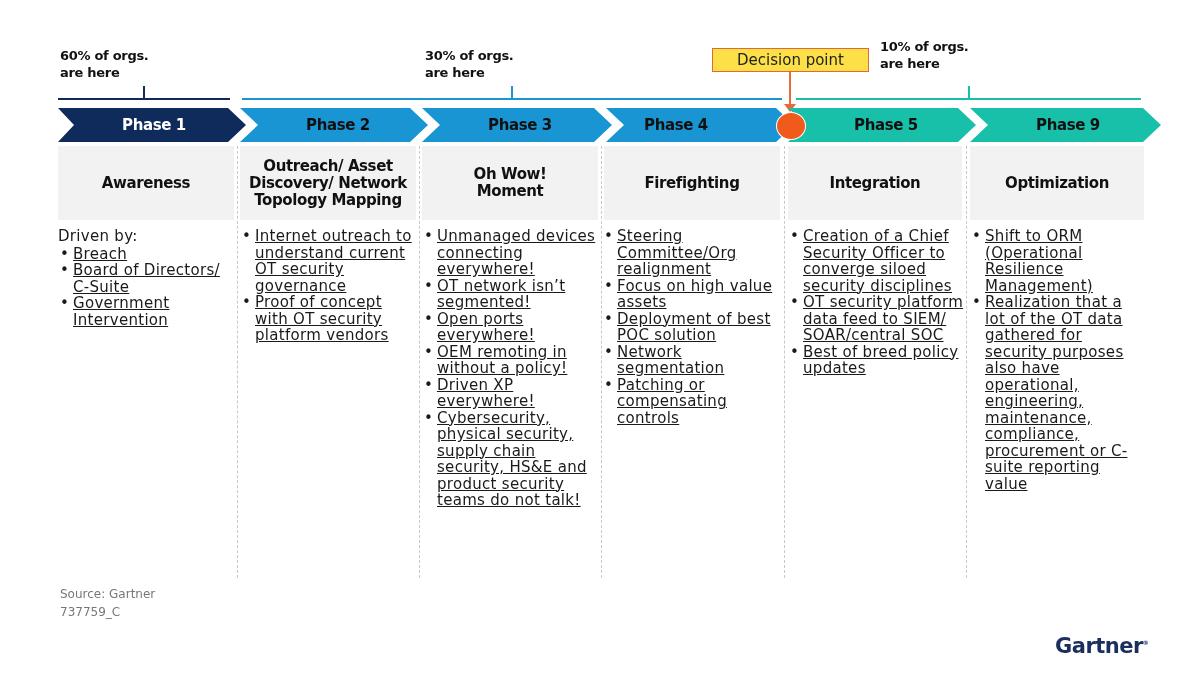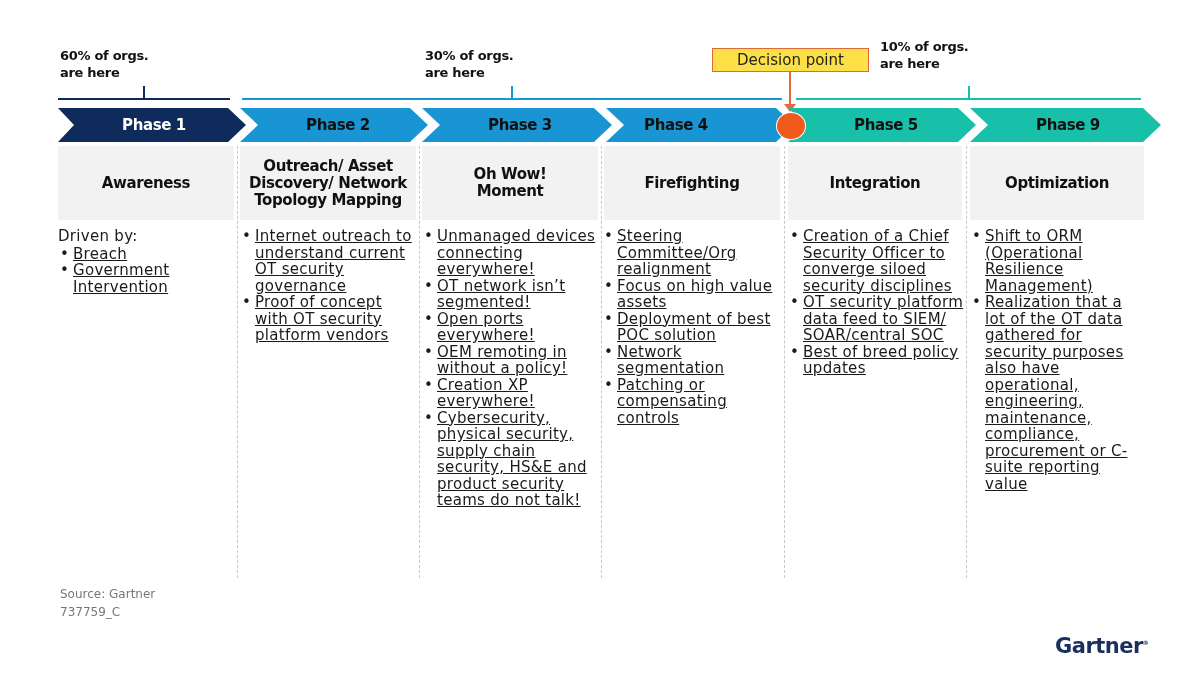--- a/index.html
+++ b/index.html
@@ -90,36 +90,37 @@
 <div class="divider" style="left:237px;"></div>
 <div class="divider" style="left:419px;"></div>
 <div class="divider" style="left:601px;"></div>
 <div class="divider" style="left:784px;"></div>
 <div class="divider" style="left:966px;"></div>
 
 <div class="body-col" style="left:58px; width:178px;">
   <div class="intro">Driven by:</div>
   <ul>
       <li>Breach</li>
+      <li>Board of Directors/ C-Suite</li>
       <li>Government Intervention</li>
     </ul>
 </div>
 <div class="body-col" style="left:240px; width:178px;">
   <ul>
       <li>Internet outreach to understand current OT security governance</li>
       <li>Proof of concept with OT security platform vendors</li>
     </ul>
 </div>
 <div class="body-col" style="left:422px; width:178px;">
   <ul>
       <li>Unmanaged devices connecting everywhere!</li>
       <li>OT network isn’t segmented!</li>
       <li>Open ports everywhere!</li>
       <li>OEM remoting in without a policy!</li>
-      <li>Creation XP everywhere!</li>
+      <li>Driven XP everywhere!</li>
       <li>Cybersecurity, physical security, supply chain security, HS&amp;E and product security teams do not talk!</li>
     </ul>
 </div>
 <div class="body-col" style="left:602px; width:178px;">
   <ul>
       <li>Steering Committee/Org realignment</li>
       <li>Focus on high value assets</li>
       <li>Deployment of best POC solution</li>
       <li>Network segmentation</li>
       <li>Patching or compensating controls</li>

